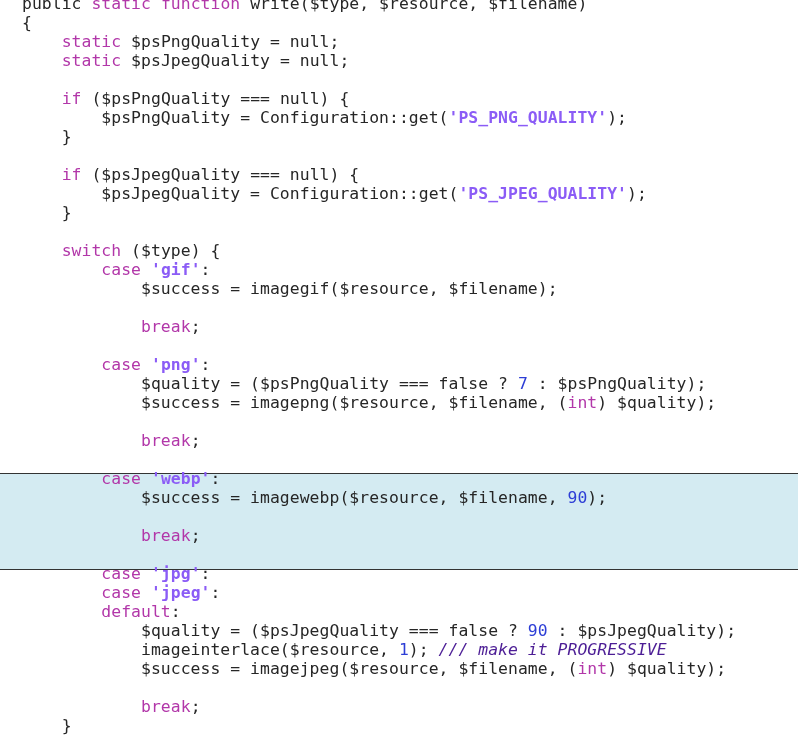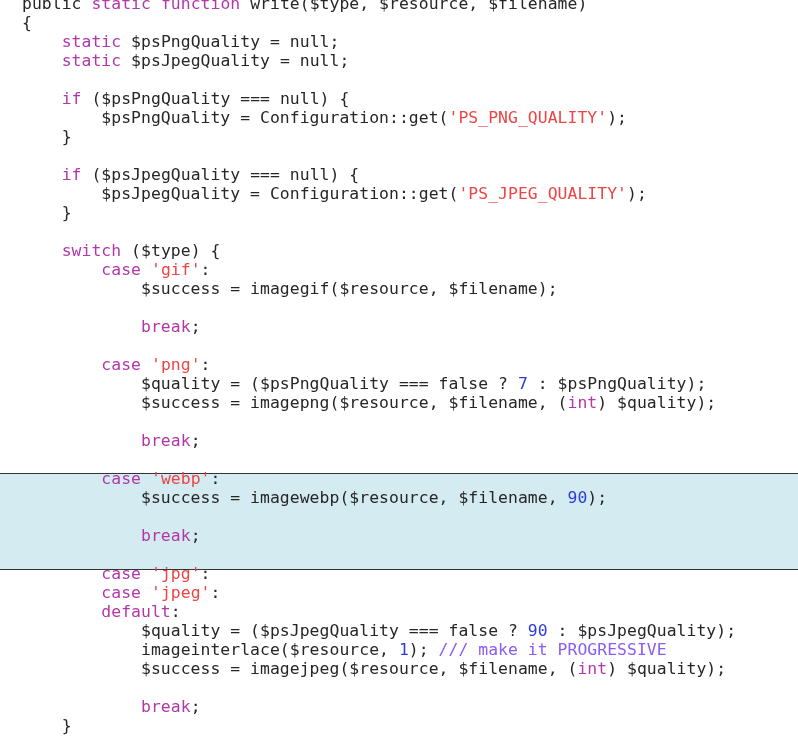--- a/index.html
+++ b/index.html
@@ -40,23 +40,23 @@
     line-height: 19px;
     color: #262626;
     white-space: pre;
     letter-spacing: 0.05px;
   }
   .line {
     display: block;
     height: 19px;
   }
   .kw { color: #b237a9; }
-  .str { color: #ef4444; }
+  .str { color: #8b5cf6; font-weight: bold; }
   .num { color: #2d3ed6; }
-  .cmt { color: #8b5cf6; }
+  .cmt { color: #4c1d95; font-style: italic; }
   .txt { color: #262626; }
 </style>
 </head>
 <body>
 
 <div class="editor">
   <div class="highlight"></div>
   <pre class="code" id="code"><span class="line"><span class="txt">public </span><span class="kw">static</span><span class="txt"> </span><span class="kw">function</span><span class="txt"> write($type, $resource, $filename)</span></span><span class="line"><span class="txt">{</span></span><span class="line"><span class="txt">    </span><span class="kw">static</span><span class="txt"> $psPngQuality = null;</span></span><span class="line"><span class="txt">    </span><span class="kw">static</span><span class="txt"> $psJpegQuality = null;</span></span><span class="line"> </span><span class="line"><span class="txt">    </span><span class="kw">if</span><span class="txt"> ($psPngQuality === null) {</span></span><span class="line"><span class="txt">        $psPngQuality = Configuration::get(</span><span class="str">'PS_PNG_QUALITY'</span><span class="txt">);</span></span><span class="line"><span class="txt">    }</span></span><span class="line"> </span><span class="line"><span class="txt">    </span><span class="kw">if</span><span class="txt"> ($psJpegQuality === null) {</span></span><span class="line"><span class="txt">        $psJpegQuality = Configuration::get(</span><span class="str">'PS_JPEG_QUALITY'</span><span class="txt">);</span></span><span class="line"><span class="txt">    }</span></span><span class="line"> </span><span class="line"><span class="txt">    </span><span class="kw">switch</span><span class="txt"> ($type) {</span></span><span class="line"><span class="txt">        </span><span class="kw">case</span><span class="txt"> </span><span class="str">'gif'</span><span class="txt">:</span></span><span class="line"><span class="txt">            $success = imagegif($resource, $filename);</span></span><span class="line"> </span><span class="line"><span class="txt">            </span><span class="kw">break</span><span class="txt">;</span></span><span class="line"> </span><span class="line"><span class="txt">        </span><span class="kw">case</span><span class="txt"> </span><span class="str">'png'</span><span class="txt">:</span></span><span class="line"><span class="txt">            $quality = ($psPngQuality === false ? </span><span class="num">7</span><span class="txt"> : $psPngQuality);</span></span><span class="line"><span class="txt">            $success = imagepng($resource, $filename, (</span><span class="kw">int</span><span class="txt">) $quality);</span></span><span class="line"> </span><span class="line"><span class="txt">            </span><span class="kw">break</span><span class="txt">;</span></span><span class="line"> </span><span class="line"><span class="txt">        </span><span class="kw">case</span><span class="txt"> </span><span class="str">'webp'</span><span class="txt">:</span></span><span class="line"><span class="txt">            $success = imagewebp($resource, $filename, </span><span class="num">90</span><span class="txt">);</span></span><span class="line"> </span><span class="line"><span class="txt">            </span><span class="kw">break</span><span class="txt">;</span></span><span class="line"> </span><span class="line"><span class="txt">        </span><span class="kw">case</span><span class="txt"> </span><span class="str">'jpg'</span><span class="txt">:</span></span><span class="line"><span class="txt">        </span><span class="kw">case</span><span class="txt"> </span><span class="str">'jpeg'</span><span class="txt">:</span></span><span class="line"><span class="txt">        </span><span class="kw">default</span><span class="txt">:</span></span><span class="line"><span class="txt">            $quality = ($psJpegQuality === false ? </span><span class="num">90</span><span class="txt"> : $psJpegQuality);</span></span><span class="line"><span class="txt">            imageinterlace($resource, </span><span class="num">1</span><span class="txt">); </span><span class="cmt">/// make it PROGRESSIVE</span></span><span class="line"><span class="txt">            $success = imagejpeg($resource, $filename, (</span><span class="kw">int</span><span class="txt">) $quality);</span></span><span class="line"> </span><span class="line"><span class="txt">            </span><span class="kw">break</span><span class="txt">;</span></span><span class="line"><span class="txt">    }</span></span></pre>
 </div>
 

